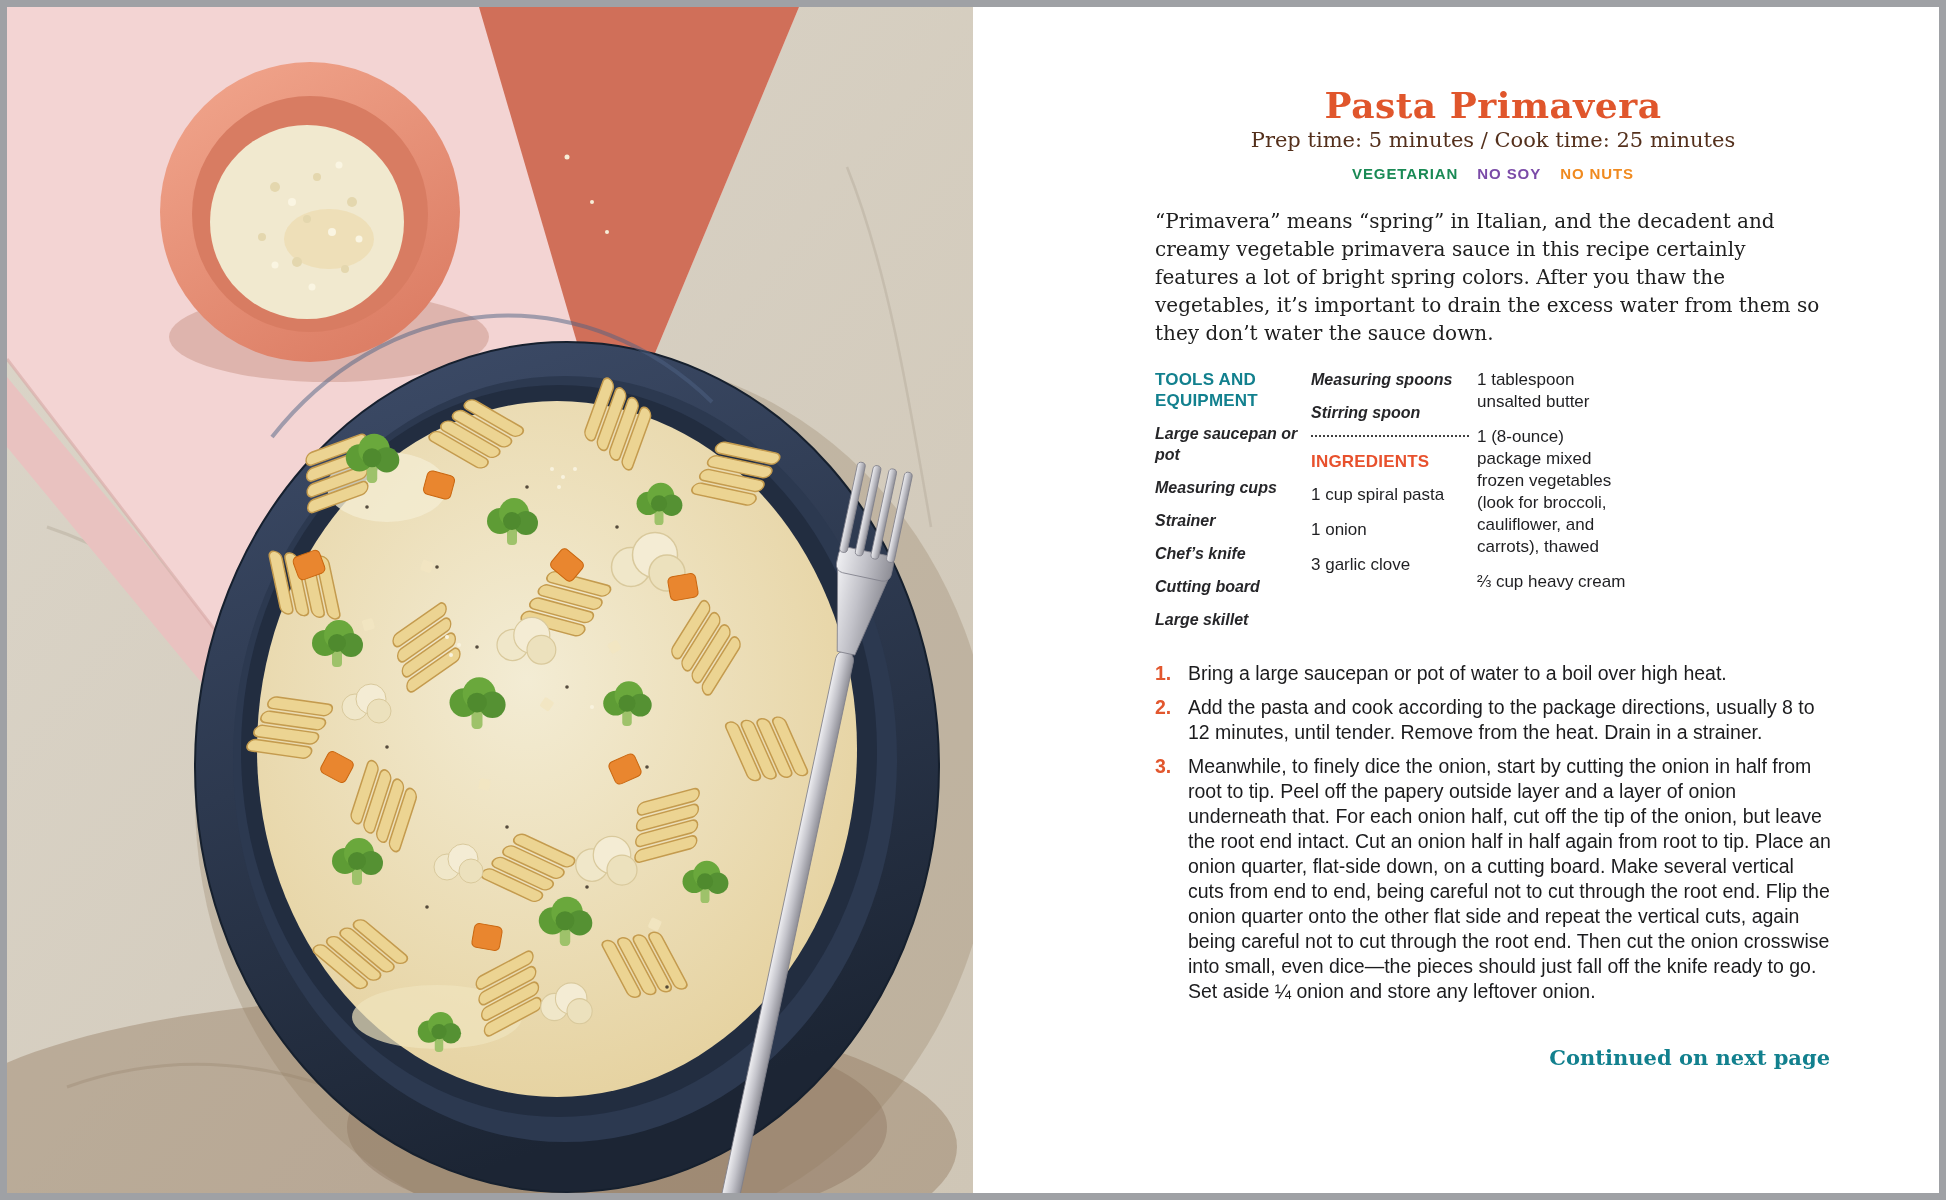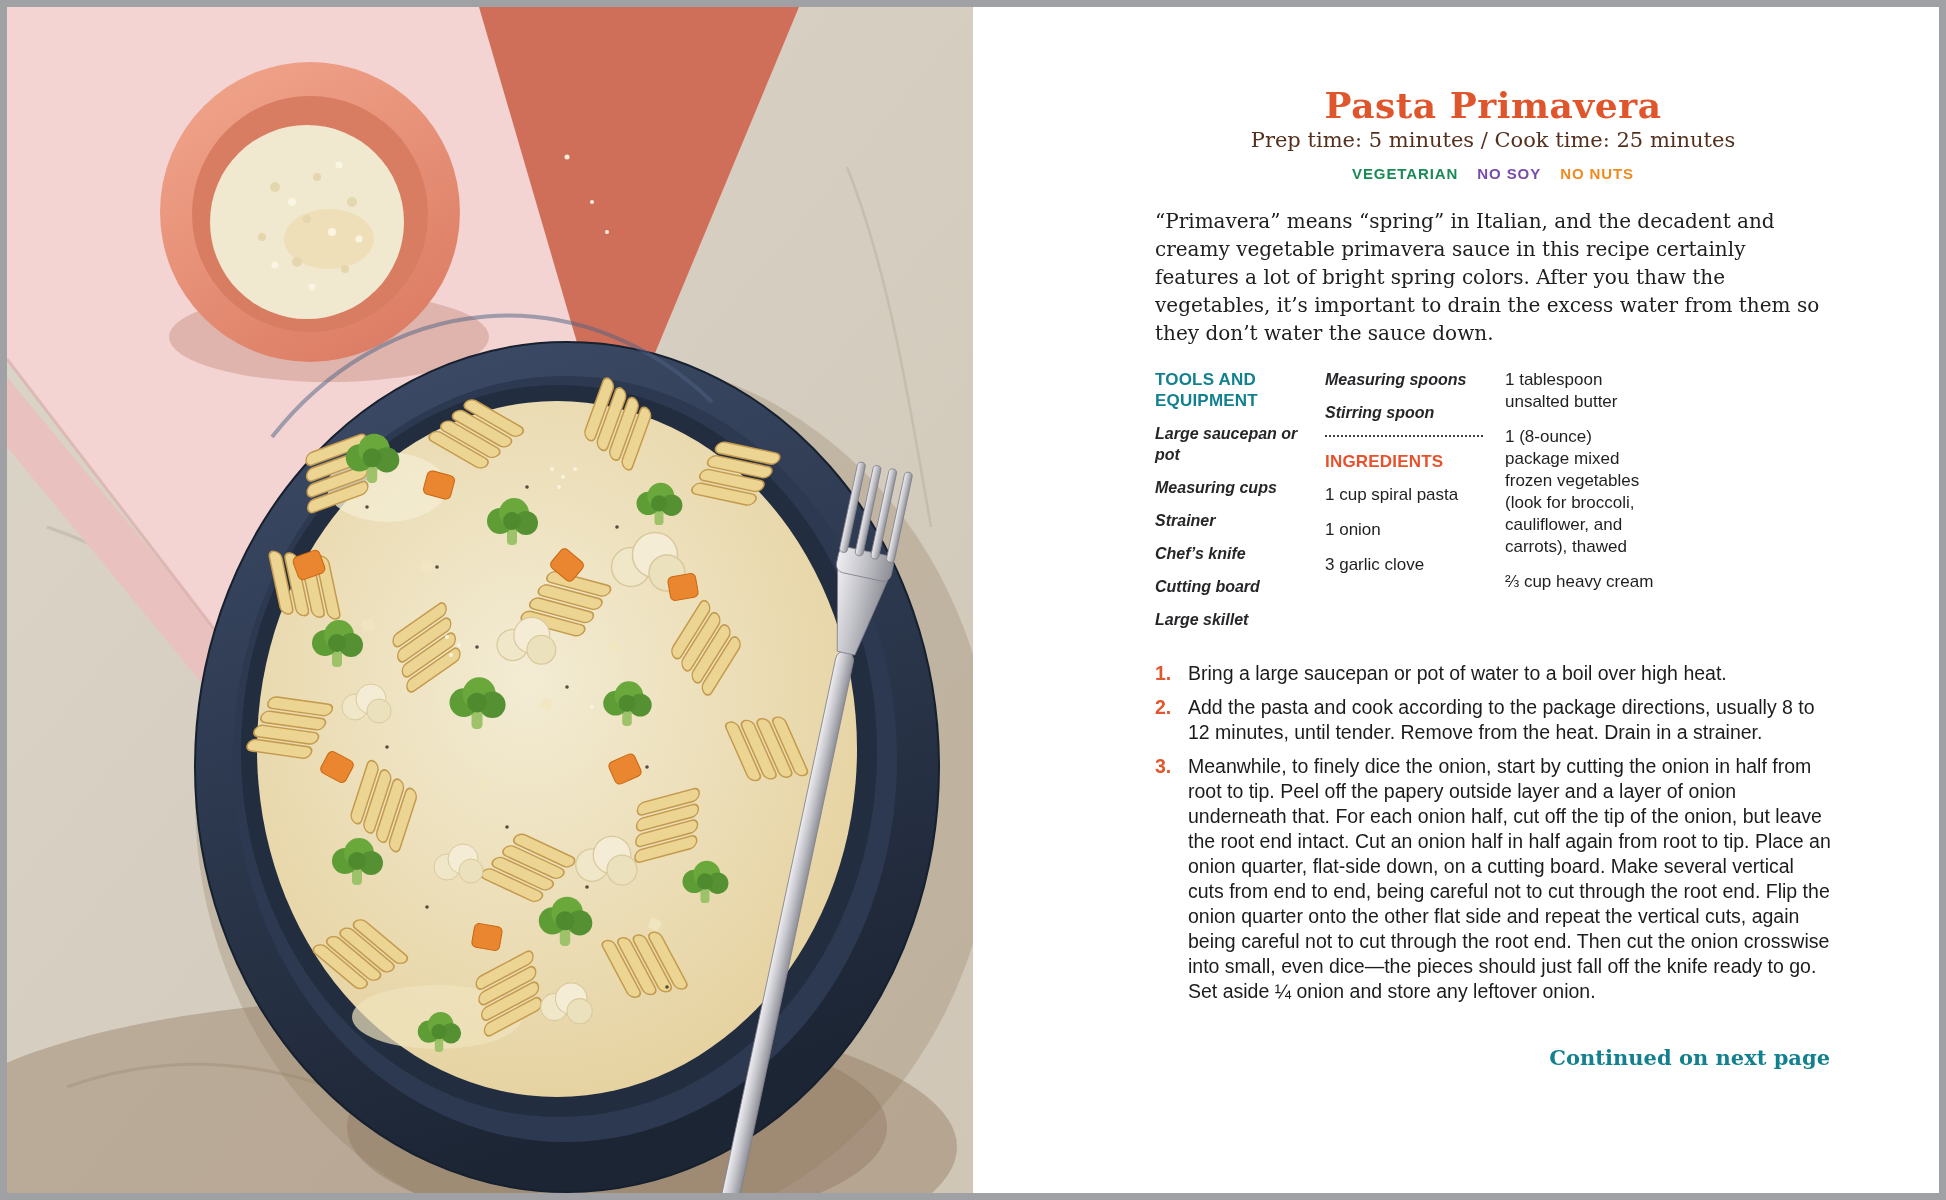--- a/index.html
+++ b/index.html
@@ -17,21 +17,21 @@
   .times{margin-top:2px;text-align:center;font-family:"DejaVu Serif",serif;font-weight:400;
          font-size:21px;line-height:26px;color:#54301C;}
   .badges{margin-top:11px;text-align:center;font-size:15px;font-weight:700;letter-spacing:.9px;line-height:20px;}
   .badge{margin:0 7px;white-space:nowrap;}
   .badge.green{color:#1A8A55;}
   .badge.purple{color:#7B4BA8;}
   .badge.orange{color:#F08A1F;}
 
   .intro{margin:23px 0 0;font-family:"DejaVu Serif",serif;font-size:20px;line-height:28px;color:#202020;}
 
-  .cols{margin-top:22px;display:grid;grid-template-columns:148px 158px 154px 148px;column-gap:22px;min-height:278px;}
+  .cols{margin-top:22px;display:grid;grid-template-columns:148px 158px 154px 148px;column-gap:8px;min-height:278px;}
   .col-head{font-size:17px;font-weight:700;line-height:21px;margin:0 0 12px;letter-spacing:.2px;}
   .col-head.teal{color:#12808E;}
   .col-head.orange{color:#E8512D;margin-top:14px;}
   .tool{font-size:16px;font-weight:700;font-style:italic;line-height:21px;color:#262629;margin-bottom:12px;}
   .ing{font-size:17px;line-height:22px;color:#1f1f22;margin-bottom:13px;}
   .divider{border-top:2px dotted #3f3f3f;margin:1px 0 0;}
 
   .steps{list-style:none;margin:14px 0 0;padding:0;}
   .step{display:flex;margin-bottom:9px;font-size:19.5px;line-height:25px;color:#1c1c1e;}
   .num{width:33px;flex:0 0 33px;color:#E2572E;font-weight:700;}

